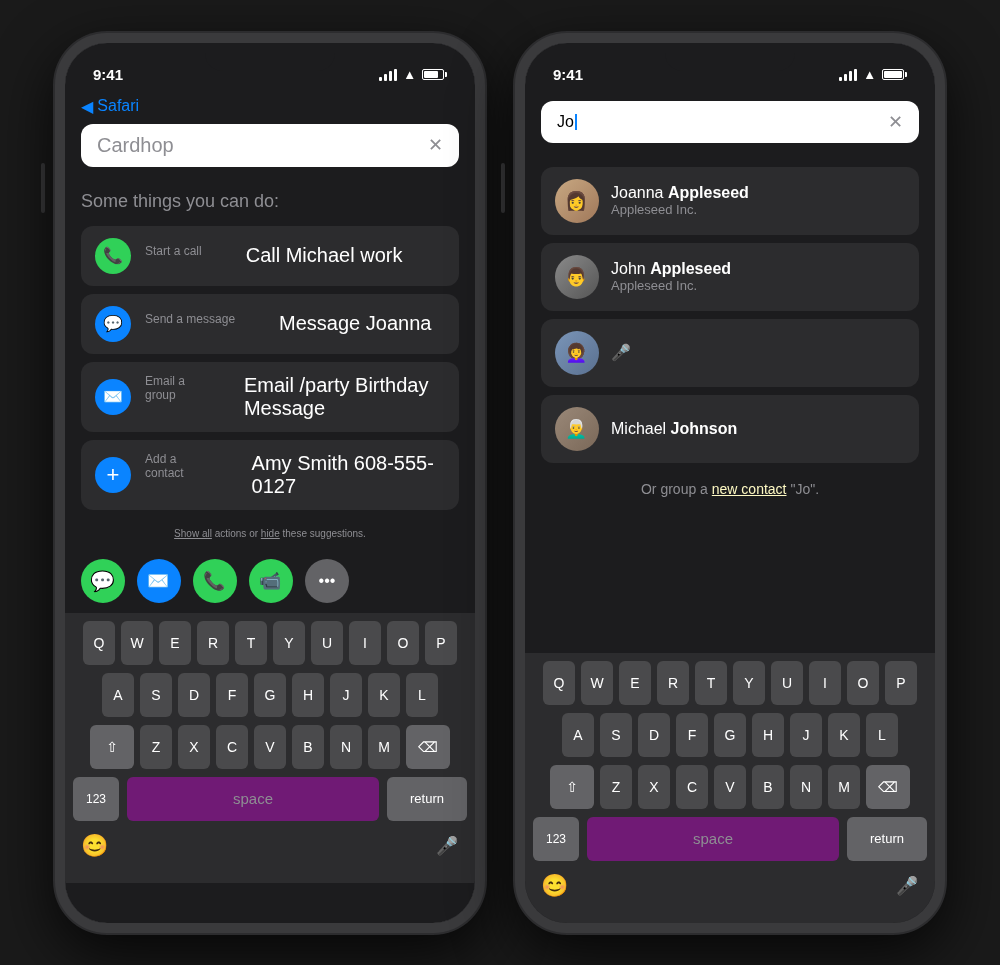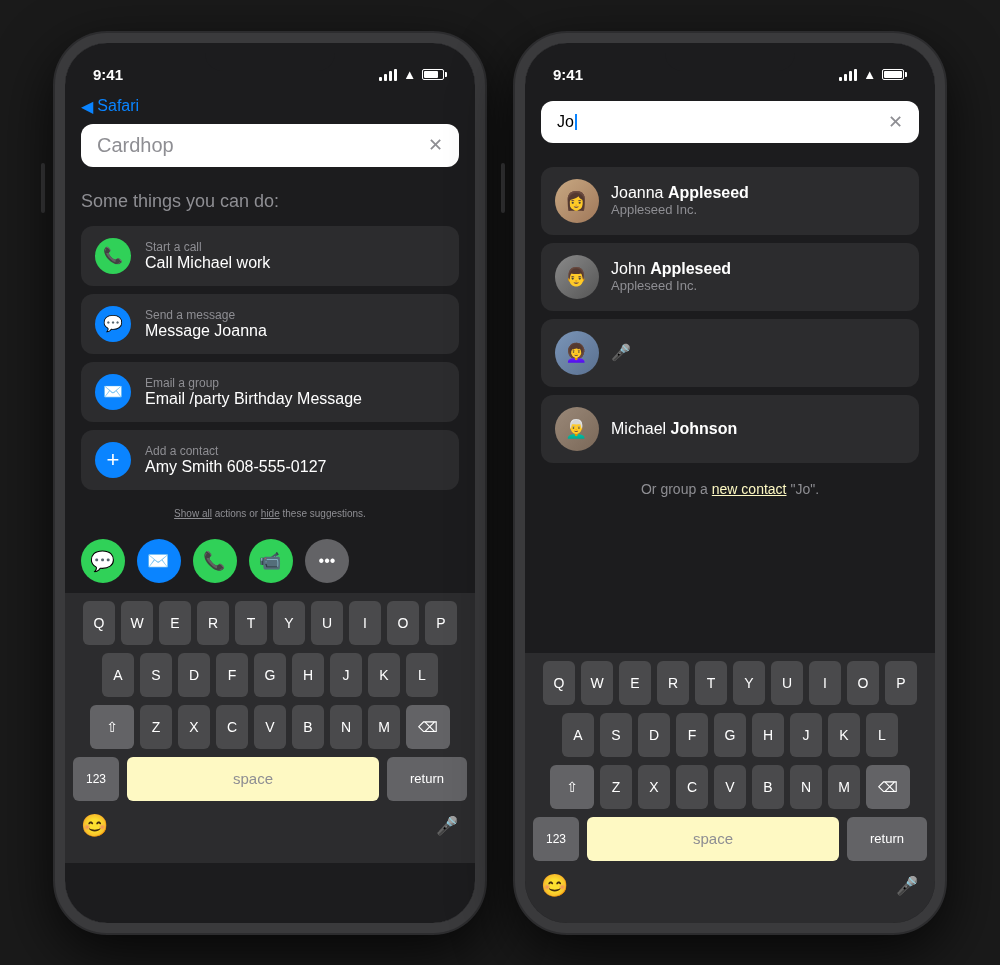--- a/index.html
+++ b/index.html
@@ -217,31 +217,32 @@
       border-radius: 50%;
       display: flex;
       align-items: center;
       justify-content: center;
       flex-shrink: 0;
       font-size: 18px;
     }
 
     .action-text {
       display: flex;
-      flex-direction: column;
+      flex-direction: row;
+      gap: 44px;
     }
 
     .action-subtitle {
       color: #8e8e93;
       font-size: 12px;
     }
 
     .action-title {
       color: white;
-      font-size: 16px;
+      font-size: 20px;
     }
 
     
     .suggestions-footer {
       color: #8e8e93;
       font-size: 10px;
       text-align: center;
       margin: 10px 0;
       flex-shrink: 0;
     }
@@ -308,21 +309,21 @@
       border-radius: 6px;
       font-size: 14px;
       height: 44px;
       display: flex;
       align-items: center;
       justify-content: center;
     }
 
     .key-space {
       flex: 1;
-      background: #fef9c3;
+      background: #701a75;
     }
 
     .key-shift {
       width: 44px;
       background: #636366;
     }
 
     .key-delete {
       width: 44px;
       background: #636366;

